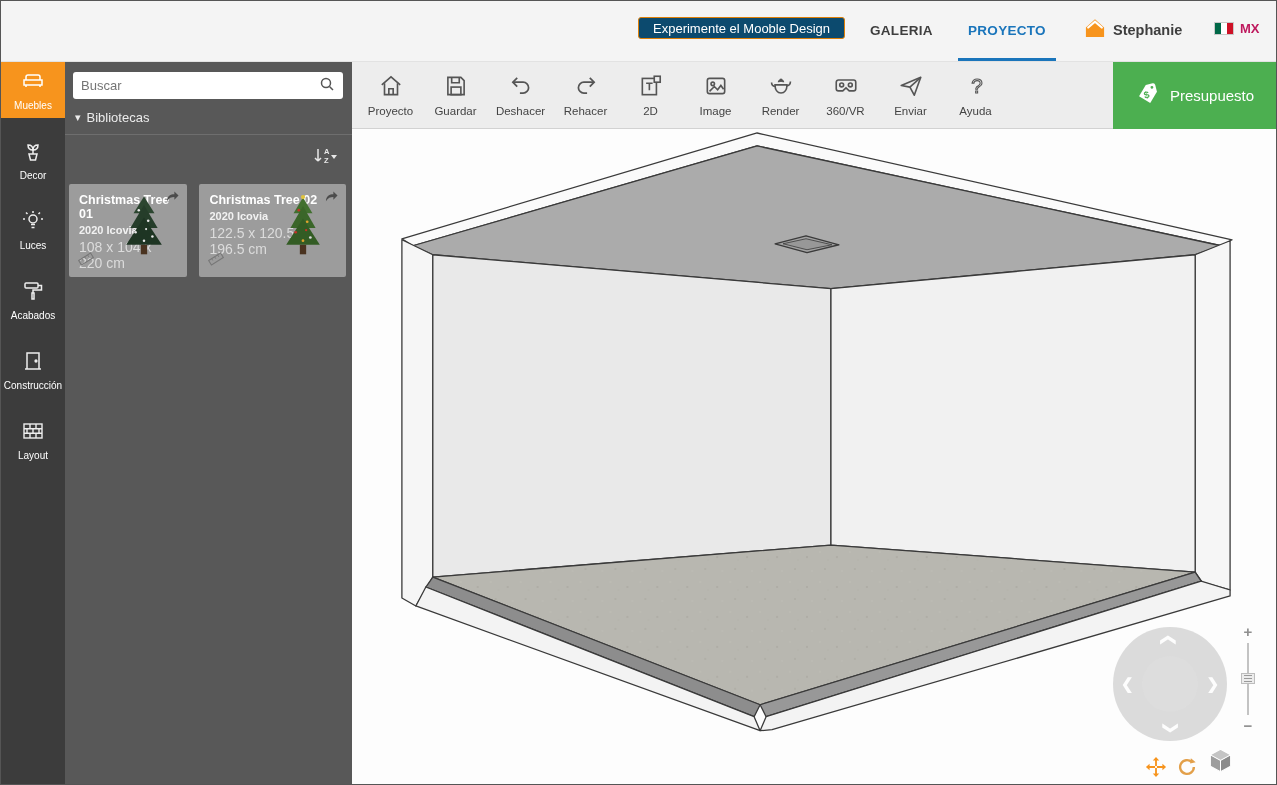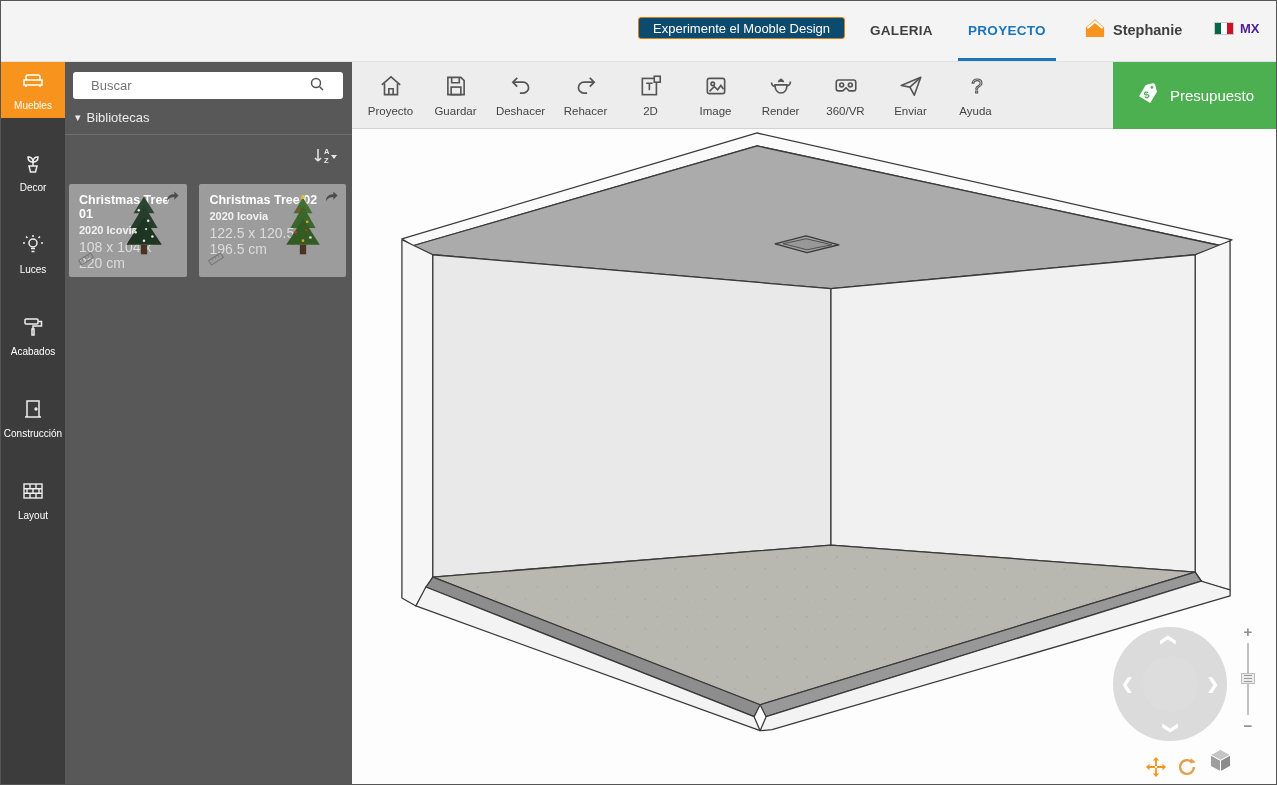--- a/index.html
+++ b/index.html
@@ -15,31 +15,31 @@
   .promo-btn { position:absolute; left:637px; top:16px; height:22px; padding:0 14px; background:#0c4a6e; border:1px solid #dd7f08; border-radius:3px; color:#fff; font-size:13px; font-family:"Liberation Sans",sans-serif; cursor:pointer; }
   .nav-link { position:absolute; top:22px; font-size:13.5px; font-weight:bold; letter-spacing:.3px; cursor:pointer; }
   .nav-galeria { left:869px; color:#3e3e3e; }
   .nav-proyecto { left:967px; color:#1a75bb; }
   .nav-underline { position:absolute; left:957px; bottom:0; width:98px; height:3px; background:#1a75bb; }
   .user-chip { position:absolute; left:1083px; top:17px; display:flex; align-items:center; gap:7px; cursor:pointer; }
   .user-name { font-size:14.5px; font-weight:bold; color:#3e3e3e; }
   .locale-chip { position:absolute; left:1213px; top:20px; display:flex; align-items:center; gap:6px; cursor:pointer; }
   .flag { width:20px; height:13px; display:flex; border:1px solid #c9c9c9; }
   .flag div { flex:1; }
-  .locale-label { font-size:13px; font-weight:bold; color:#4c1d95; }
+  .locale-label { font-size:13px; font-weight:bold; color:#be185d; }
 
   
   .rail { position:absolute; top:61px; bottom:0; left:0; width:64px; background:#3c3c3c; }
-  .rail-item { height:56px; margin-bottom:26px; display:flex; flex-direction:column; align-items:center; justify-content:center; gap:3px; color:#fff; cursor:pointer; }
+  .rail-item { height:56px; margin-bottom:14px; display:flex; flex-direction:column; align-items:center; justify-content:center; gap:3px; color:#fff; cursor:pointer; }
   .rail-item.active { background:#f7941d; }
   .rail-label { font-size:10px; white-space:nowrap; }
 
   
   .panel { position:absolute; top:61px; bottom:0; left:64px; width:287px; background:#585858; }
-  .search-box { position:absolute; left:8px; top:10px; width:270px; height:27px; background:#fff; border-radius:3px; display:flex; align-items:center; padding:0 18px; }
+  .search-box { position:absolute; left:8px; top:10px; width:270px; height:27px; background:#fff; border-radius:3px; display:flex; align-items:center; padding:0 8px; }
   .search-box input { flex:1; border:none; outline:none; font-size:13px; color:#333; font-family:"Liberation Sans",sans-serif; background:transparent; }
   .lib-row { position:absolute; left:10px; top:48px; display:flex; align-items:center; gap:6px; color:#ececec; font-size:13px; cursor:pointer; }
   .panel-divider { position:absolute; left:0; right:0; top:72px; height:1px; background:#6e6e6e; }
   .sort-row { position:absolute; right:14px; top:84px; cursor:pointer; }
   .cards { position:absolute; left:4px; right:6px; top:122px; display:flex; flex-direction:row; gap:12px; }
   .card { position:relative; background:#9c9c9c; border-radius:2px; padding:9px 10px; height:93px; cursor:pointer; }
   .card-title { font-size:12.5px; font-weight:bold; color:#fff; margin-bottom:3px; }
   .card-vendor { font-size:11px; font-weight:bold; color:#f2f2f2; margin-bottom:3px; }
   .card-dims { font-size:14px; color:#dcdcdc; }
   .card-thumb { position:absolute; right:22px; top:10px; }

